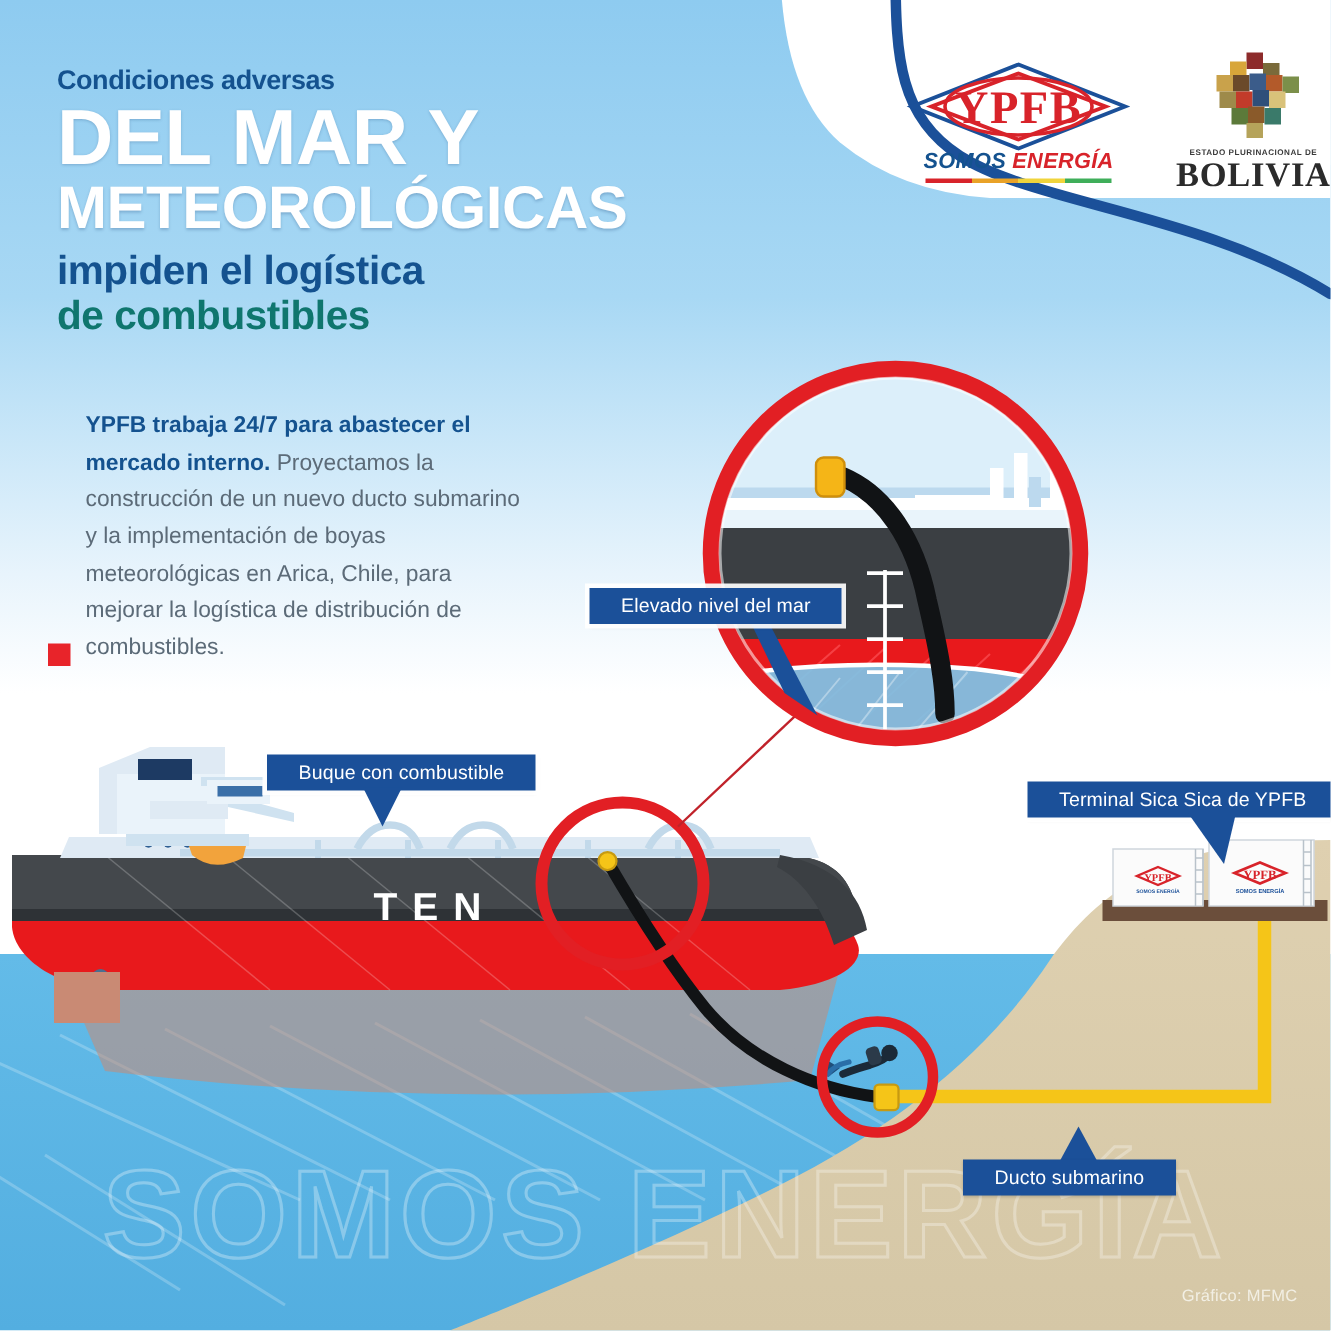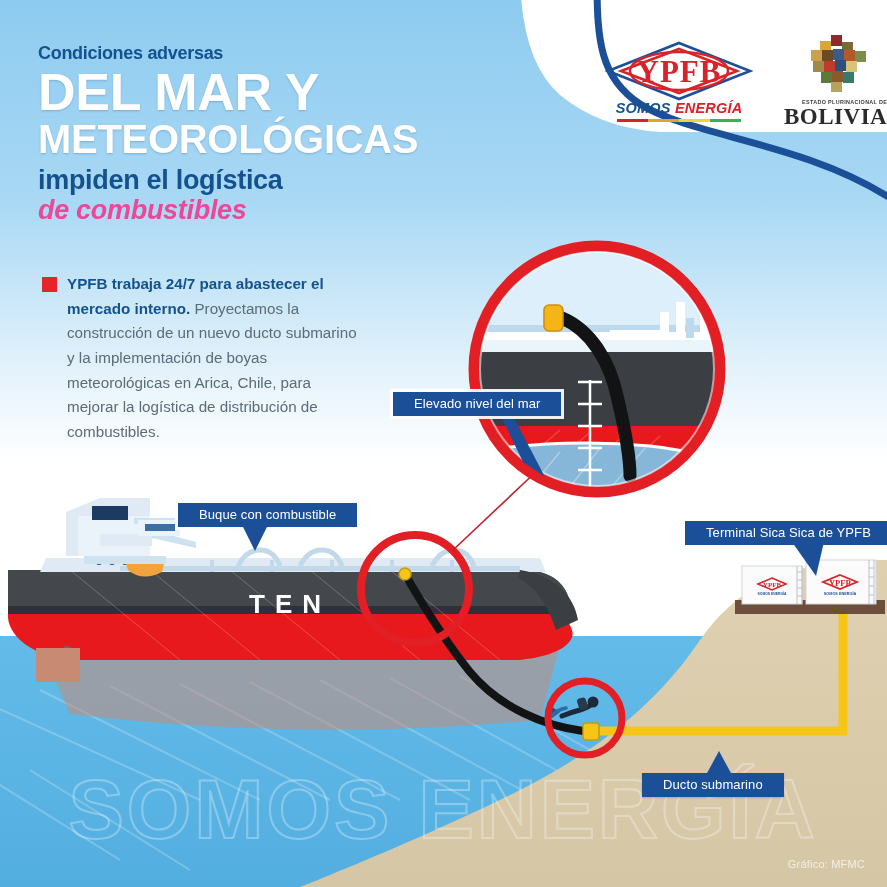--- a/index.html
+++ b/index.html
@@ -9,24 +9,24 @@
   #stage { position:relative; width:887px; height:887px; overflow:hidden; }
   #stage svg.layer { position:absolute; left:0; top:0; width:887px; height:887px; }
 
   
   .headline { position:absolute; left:38px; top:44px; width:440px; }
   .h-line { font-weight:bold; letter-spacing:-0.3px; line-height:1.0; }
   .h-l1 { font-size:18px; color:#14528f; margin-bottom:4px; }
   .h-l2 { font-size:52px; color:#ffffff; text-shadow:0 1px 2px rgba(20,60,110,.25); }
   .h-l3 { font-size:40px; color:#ffffff; text-shadow:0 1px 2px rgba(20,60,110,.25); margin-top:1px; }
   .h-l4 { font-size:27px; color:#14528f; margin-top:8px; }
-  .h-l5 { font-size:27px; color:#ec4899; margin-top:3px;font-style:italic; }
+  .h-l5 { font-size:27px; color:#0f766e; margin-top:3px; }
 
   
-  .bodyblock { position:absolute; left:42px; top:272px; width:320px; display:flex; gap:10px; }
+  .bodyblock { position:absolute; left:32px; top:272px; width:320px; display:flex; gap:10px;align-items:flex-end; }
   .bullet { width:15px; height:15px; background:#e8242a; flex:0 0 auto; margin-top:5px; }
   .bodytext { font-size:15.2px; line-height:1.62; color:#5c6b78; }
   .bodytext b { color:#14528f; font-weight:bold; }
 
   
   .callout { position:absolute; background:#1b5099; color:#fff;
              font-size:13px; font-weight:normal; letter-spacing:.1px;
              padding:5px 21px 6px; white-space:nowrap; line-height:1;
              box-shadow:0 1px 2px rgba(0,0,0,.18); }
   .callout.outline { box-shadow:0 0 0 3px rgba(255,255,255,.92), 0 1px 3px rgba(0,0,0,.2); }
@@ -50,21 +50,21 @@
   .ypfb-mark { position:relative; width:150px; height:62px; }
   .ypfb-word { position:absolute; left:0; right:0; top:14px; text-align:center;
                font-family:"Liberation Serif", serif; font-weight:bold; font-size:31px;
                color:#d8232a; letter-spacing:1px; }
   .somos { text-align:center; font-size:14.5px; font-weight:bold; font-style:italic;
            color:#14528f; letter-spacing:.2px; margin-top:-2px; }
   .somos .en { color:#d8232a; }
   .somos-bar { width:124px; height:3px; margin:3px auto 0;
                background:linear-gradient(90deg,#d8232a 0 25%,#e9a227 25% 50%,#f0d43c 50% 75%,#3fae5a 75% 100%); }
   #divider { width:1px; height:74px; background:#c9ccd1; margin:0 16px 0 14px; }
-  #bolivia { width:104px; text-align:right; }
+  #bolivia { width:104px; text-align:center; }
   .bol-small { font-size:5.4px; letter-spacing:.35px; color:#3a3a3a; font-weight:bold; }
   .bol-big { font-family:"Liberation Serif", serif; font-weight:bold; font-size:23px;
              letter-spacing:.5px; color:#2b2b2b; line-height:1.02; }
 
   #credit { position:absolute; right:22px; bottom:17px; font-size:11px; color:#f2efe4; letter-spacing:.2px; }
 </style>
 </head>
 <body>
 
 <div id="stage">

